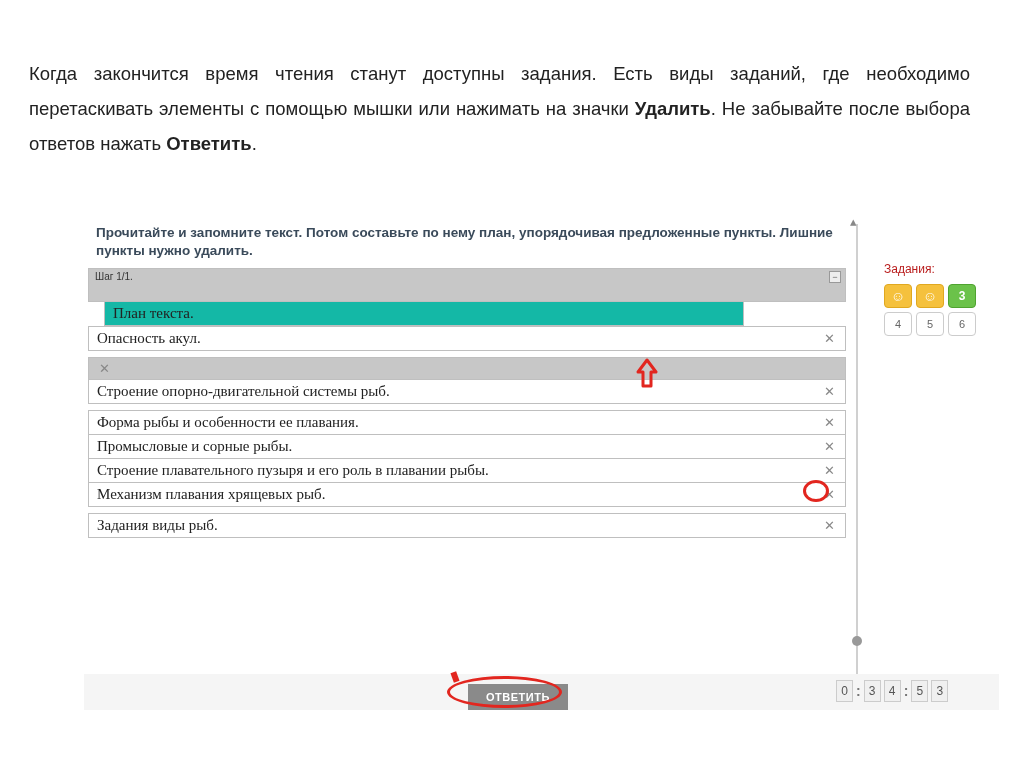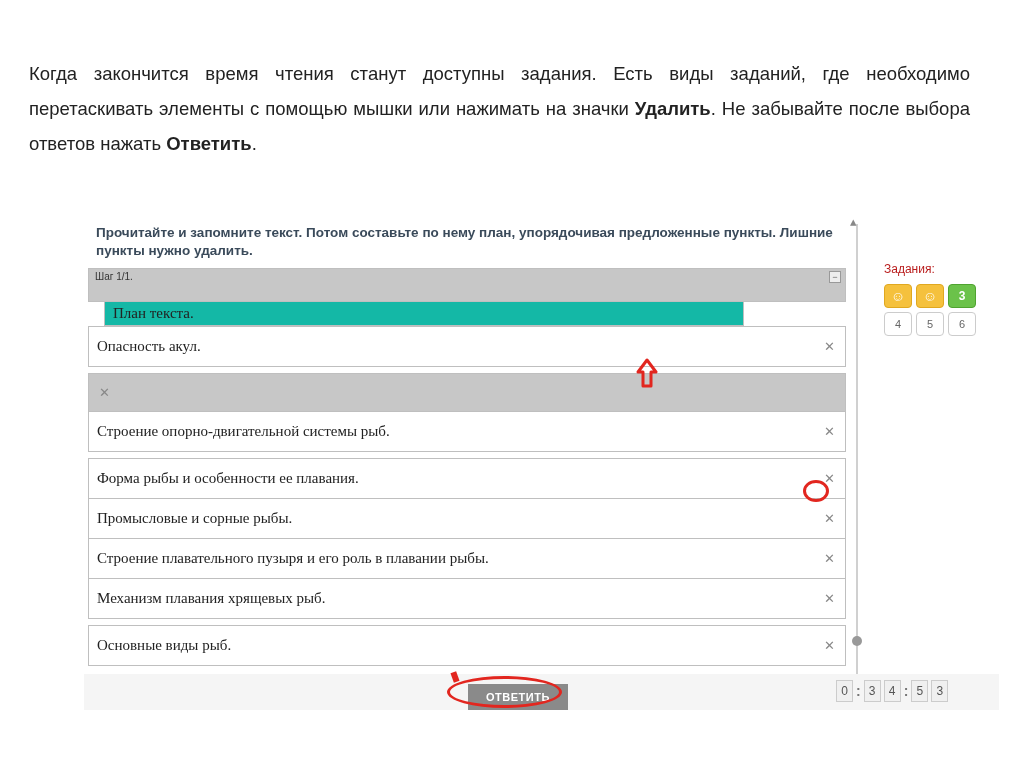--- a/index.html
+++ b/index.html
@@ -64,21 +64,21 @@
     font-size: 15px;
     font-family: "Times New Roman", serif;
     color: #222;
     background: #14b8a6;
     margin-left: 16px;
   }
   .item-row {
     width: 758px;
     border: 1px solid #bfbfbf;
     margin-top: 0;
-    padding: 11px 8px;
+    padding: 3px 8px;
     font-size: 15px;
     font-family: "Times New Roman", serif;
     color: #222;
     background: #fff;
     display: flex;
     align-items: center;
     justify-content: space-between;
   }
   .item-row.selected { background: #c7c7c7; }
   .item-row + .item-row { margin-top: -1px; }
@@ -262,21 +262,21 @@
     <span class="delete-x">✕</span>
   </div>
   <div class="item-row">
     <span>Механизм плавания хрящевых рыб.</span>
     <span class="delete-x">✕</span>
   </div>
 
   <div class="spacer-row"></div>
 
   <div class="item-row">
-    <span>Основные виды рыб.</span>
+    <span>Задания виды рыб.</span>
     <span class="delete-x">✕</span>
   </div>
 
   <div class="scrollbar-track"></div>
   <div class="scroll-arrow up">▴</div>
   <div class="scroll-arrow down">▾</div>
   <div class="scroll-dot"></div>
 
   <div class="sidebar">
     <div class="sidebar-title">Задания:</div>

